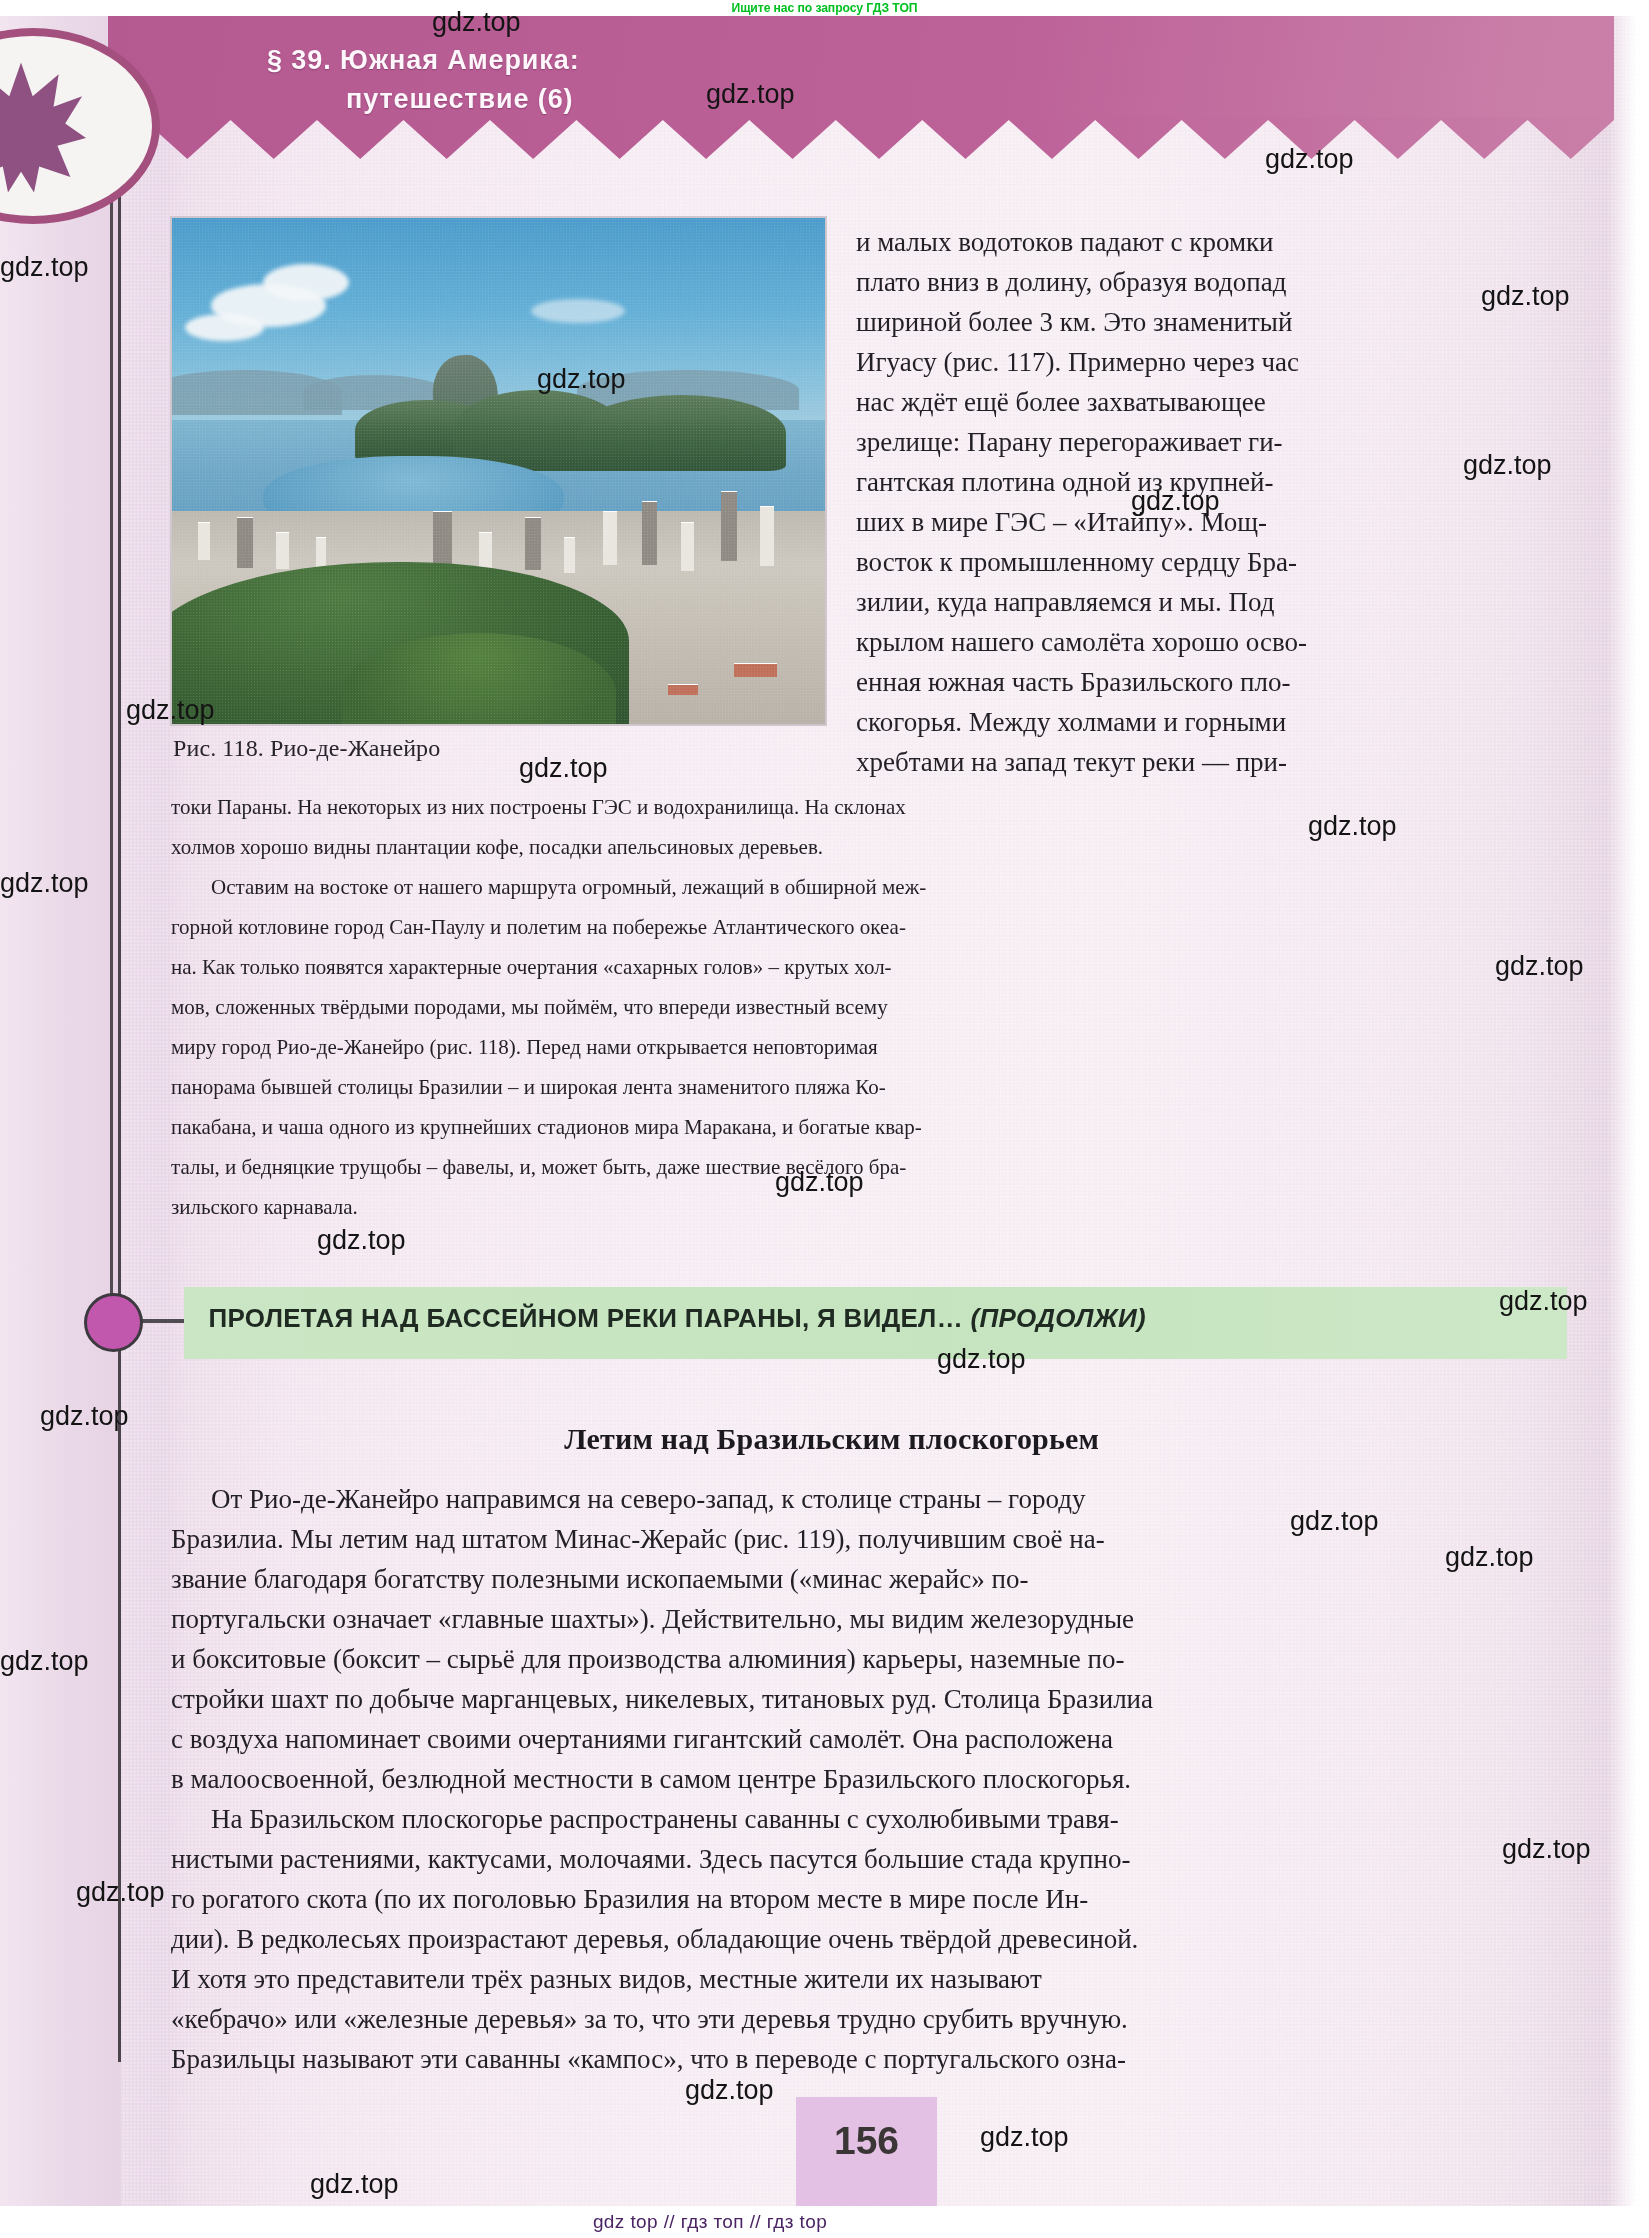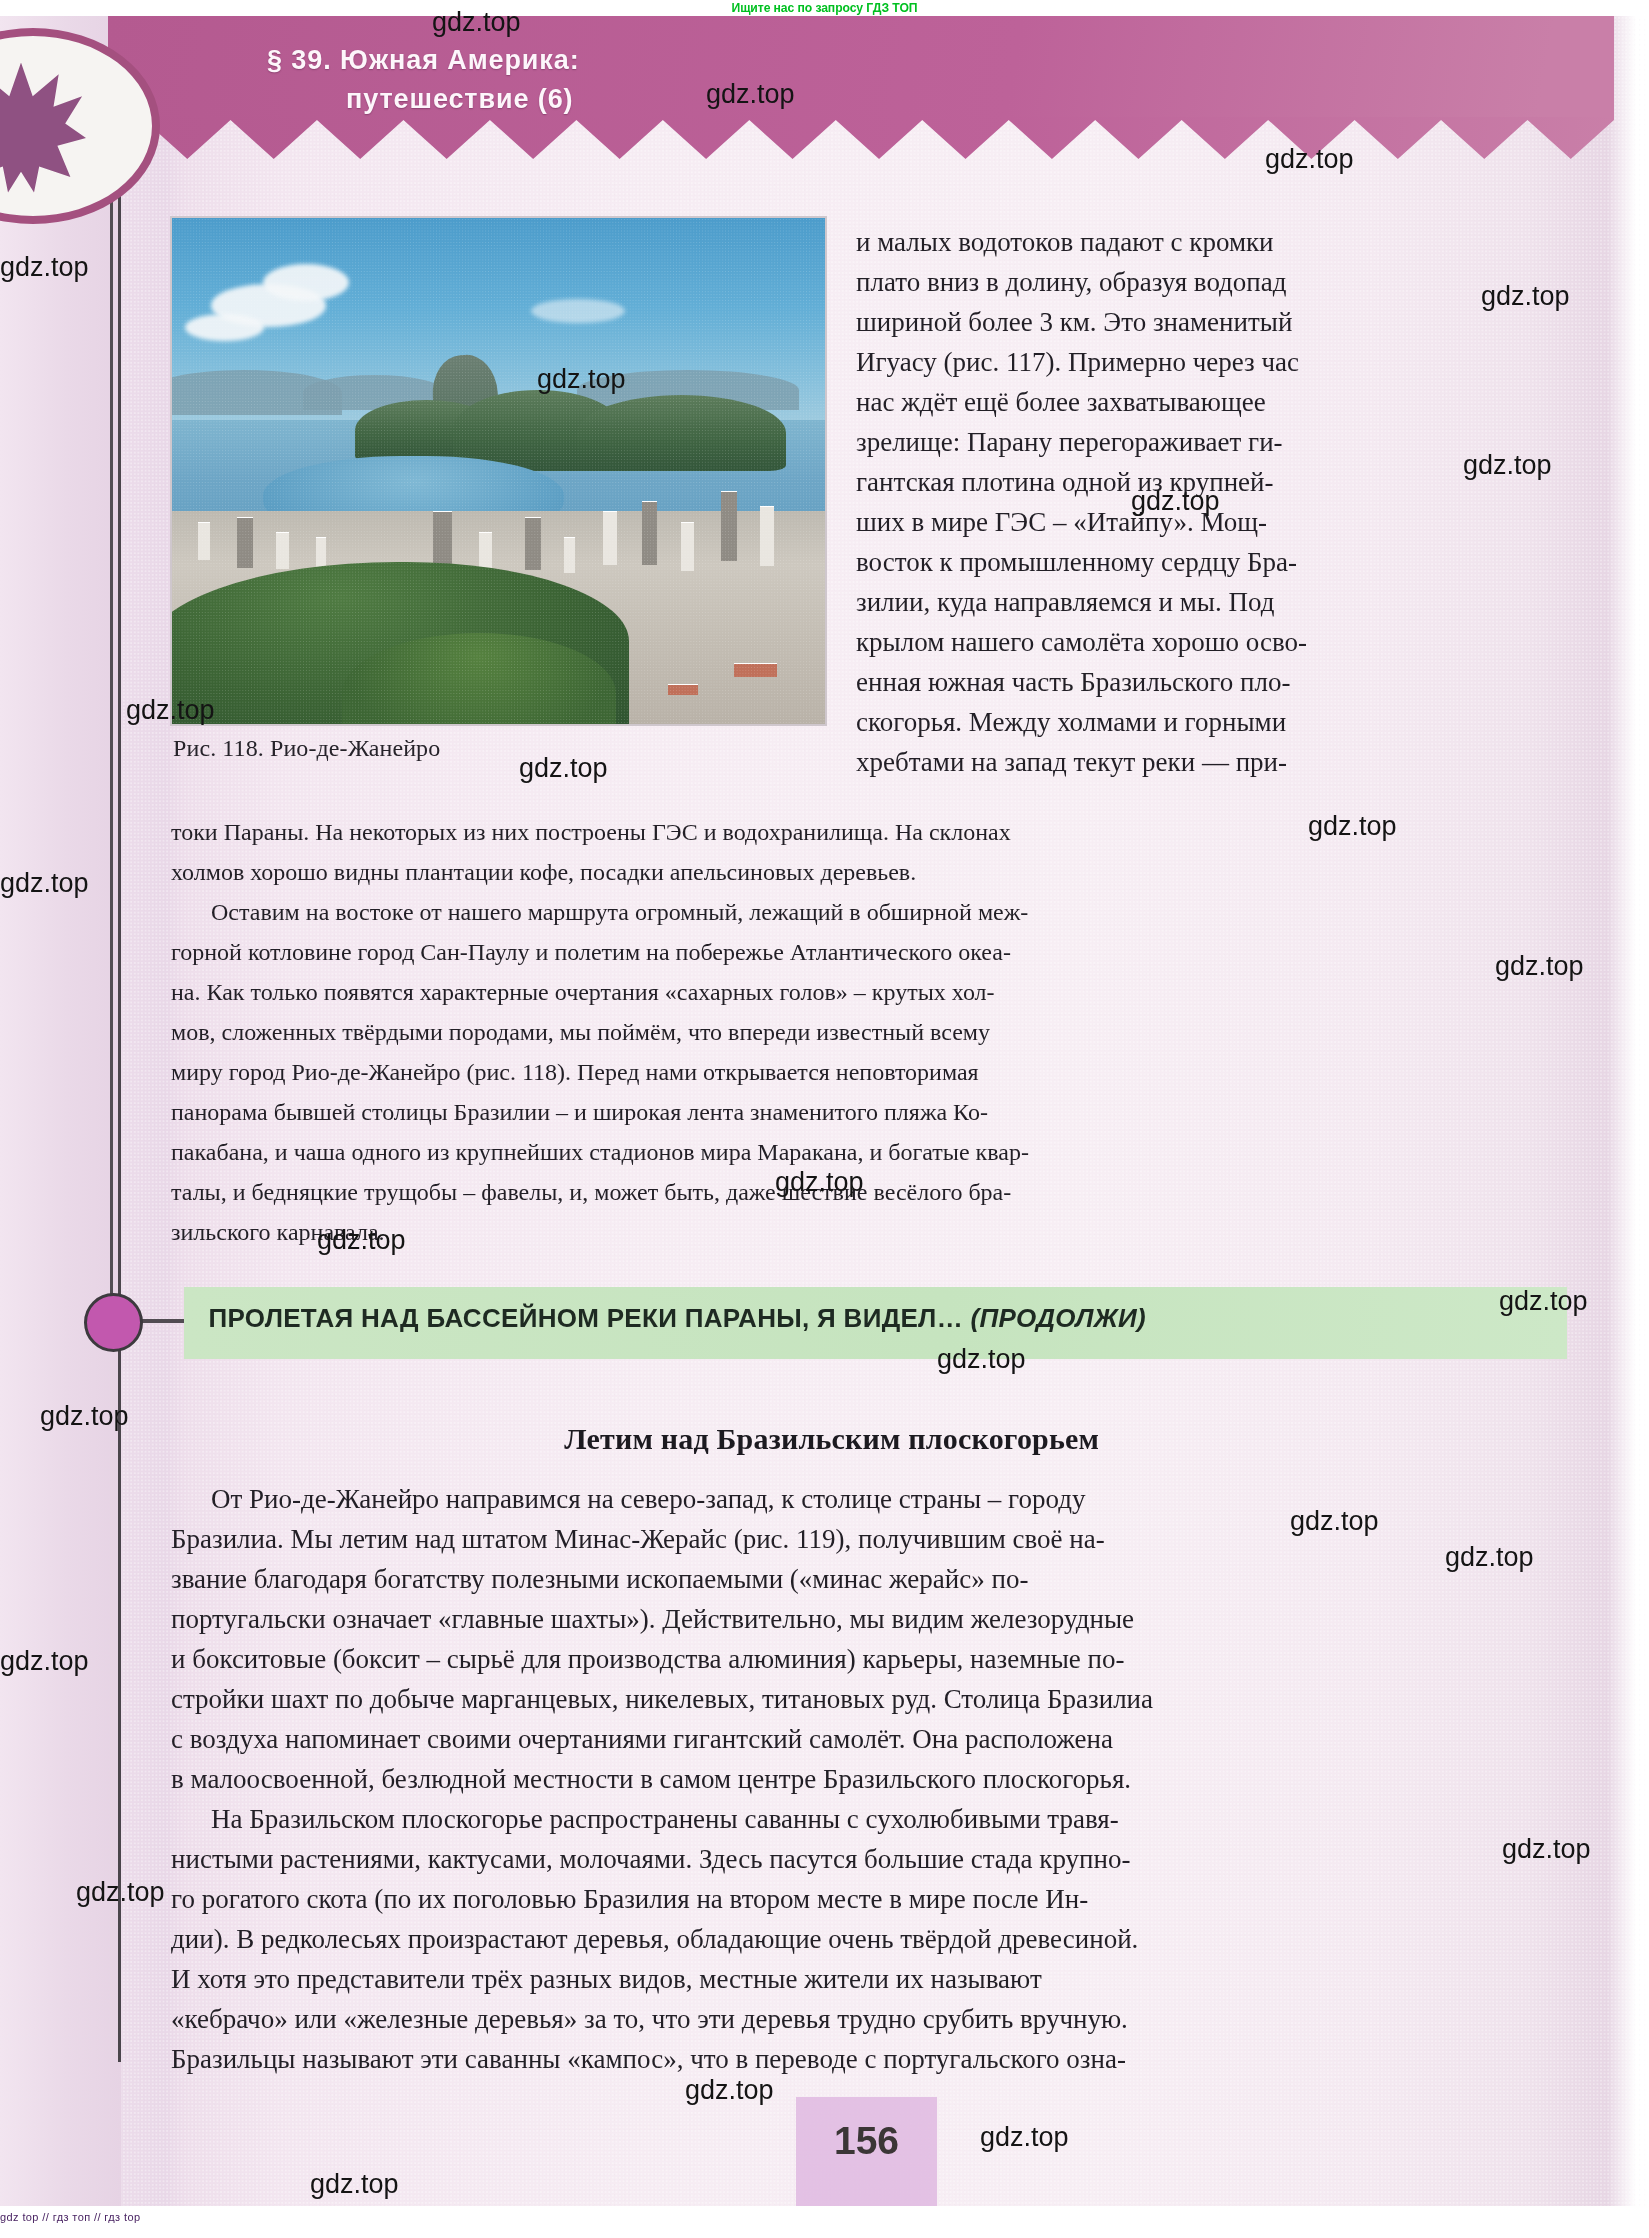--- a/index.html
+++ b/index.html
@@ -273,25 +273,24 @@
     z-index: 13;
   }
   .col-right p { margin: 0; }
   .col-right .ln { display:block; white-space: nowrap; }
 
   .full-text {
     position: absolute;
     left: 171px;
     top: 771px;
     width: 1297px;
-    font-size: 24px;
+    font-size: 21px;
     line-height: 40px;
     color: #221f26;
     z-index: 13;
-    margin-top: 25px;
   }
   .full-text p { margin: 0; }
   .full-text .ln { display:block; white-space: nowrap; }
   .ln.sp { letter-spacing: 0; }
 
   
   .green-box {
     position: absolute;
     left: 184px;
     top: 1271px;
@@ -374,22 +373,23 @@
     position: absolute;
     left: 0; top: 2206px;
     width: 1649px; height: 32px;
     background: #ffffff;
     z-index: 40;
   }
   .footer-text {
     position: absolute;
     left: 0; top: 2211px;
     width: 1420px;
+    text-align: center;
     font-family: "Liberation Sans", sans-serif;
-    font-size: 11px;
+    font-size: 19px;
     color: #4a2463;
     letter-spacing: 0.4px;
     z-index: 41;
   }
 
   
   .wm {
     position: absolute;
     font-family: "Liberation Sans", sans-serif;
     font-size: 27px;

